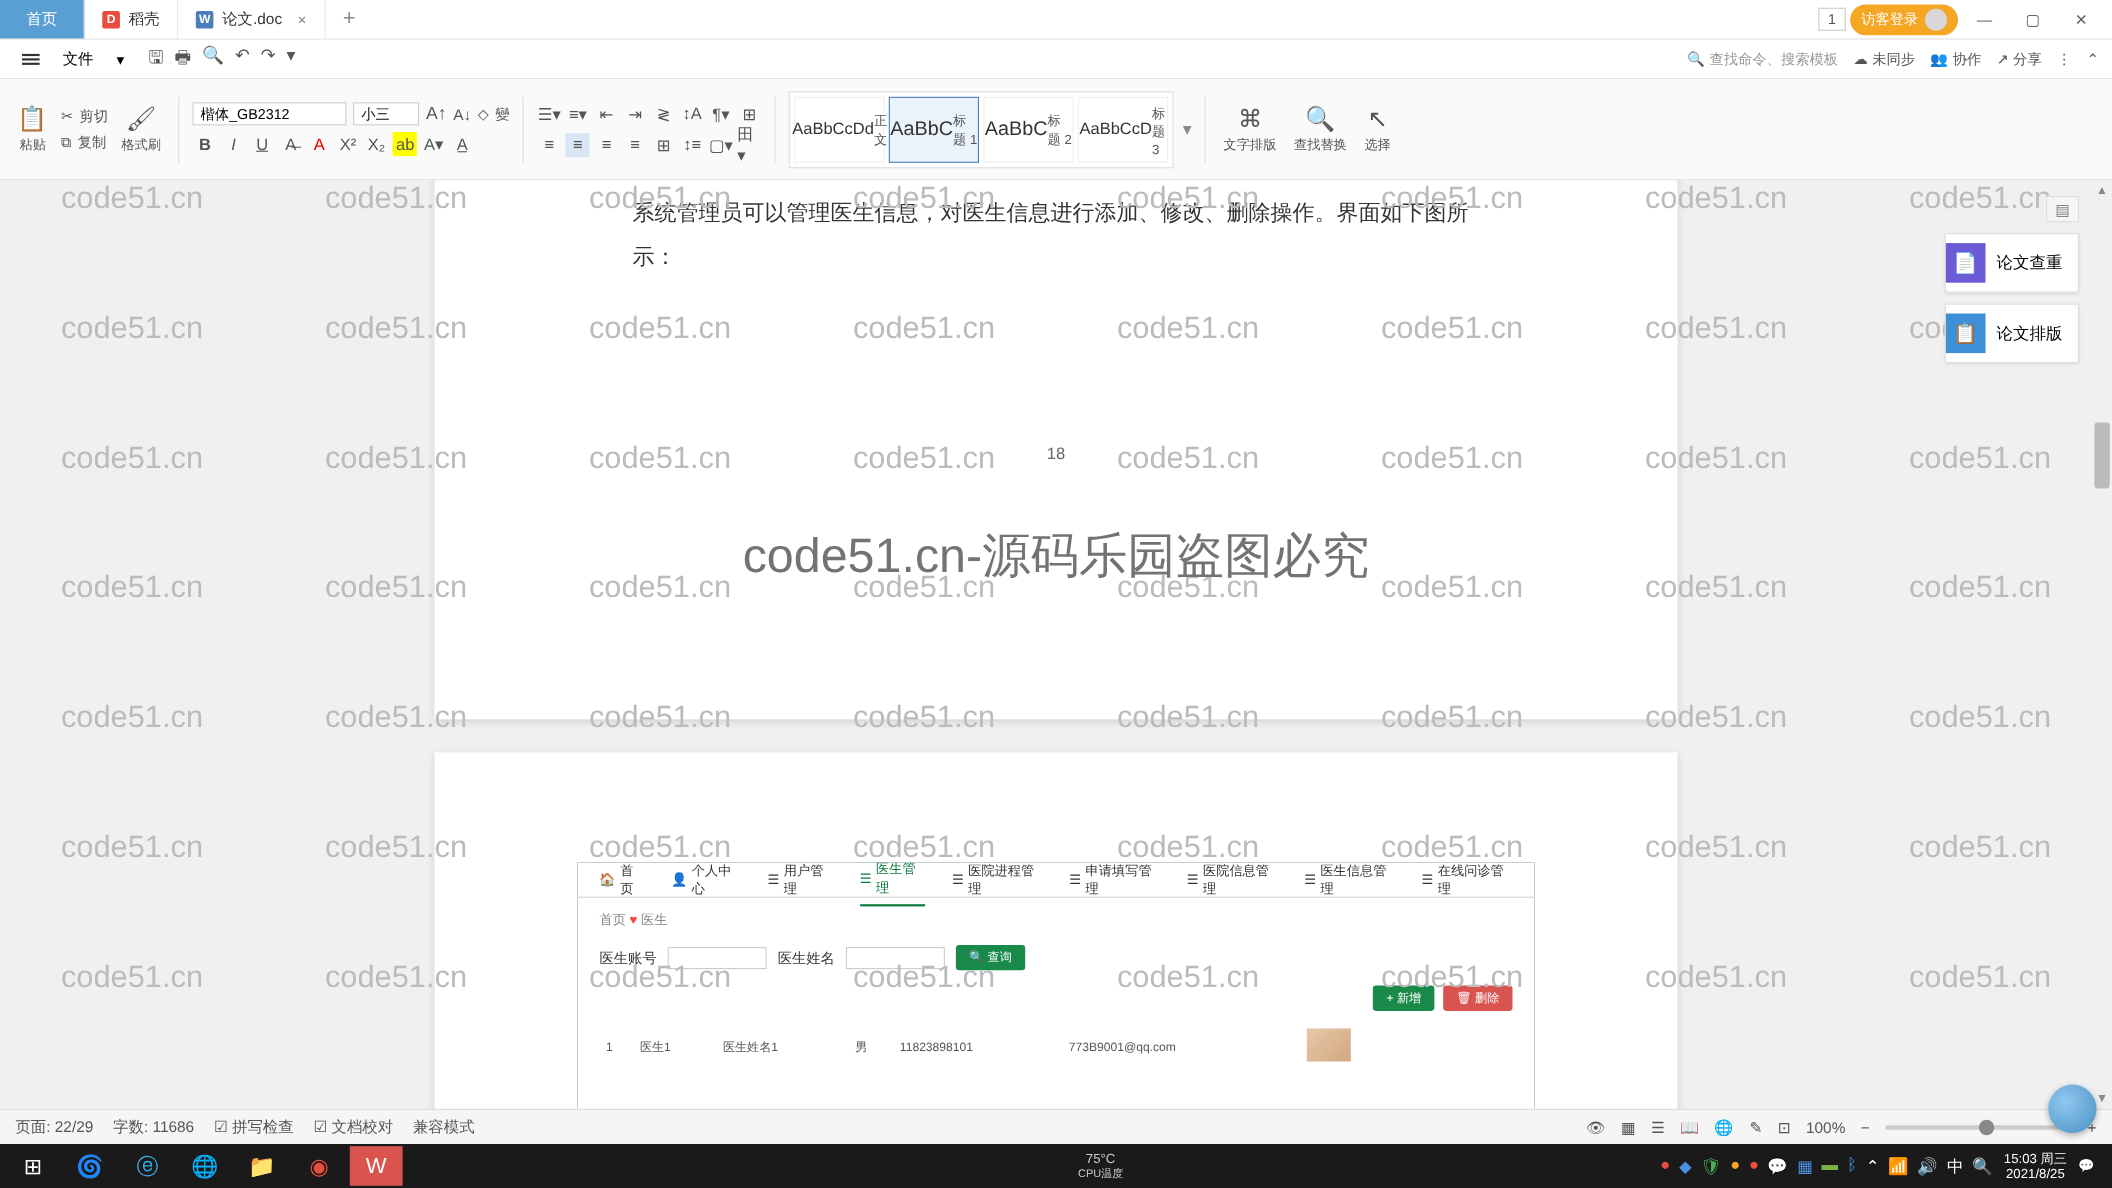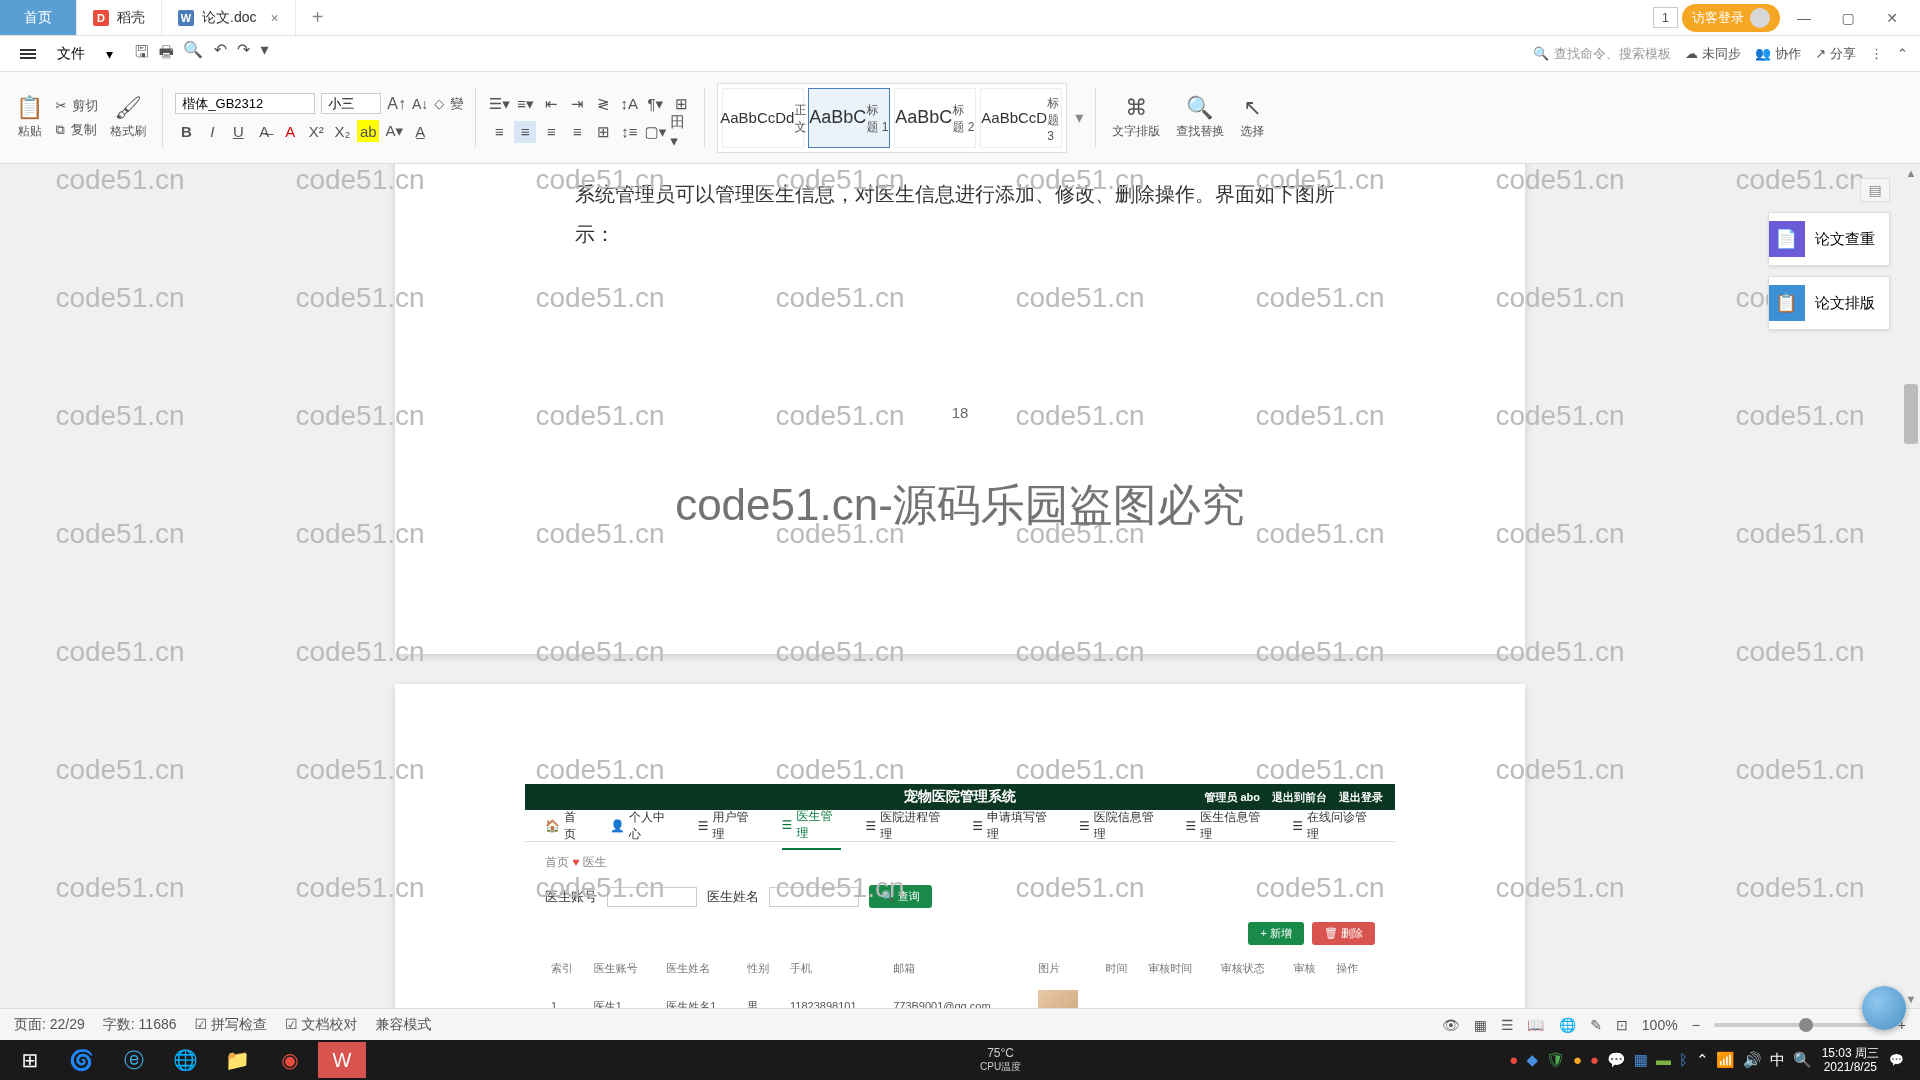--- a/index.html
+++ b/index.html
@@ -288,28 +288,20 @@
 </div>
 
 <div class="doc-area">
   <div class="page page1">
     <p class="body-text">系统管理员可以管理医生信息，对医生信息进行添加、修改、删除操作。界面如下图所示：</p>
     <p class="pnum">18</p>
   </div>
 
   <div class="page page2">
     <div class="embed">
-      <div class="embed-hdr">
-        <span>宠物医院管理系统</span>
-        <div class="hr">
-          <span>管理员 abo</span>
-          <span>退出到前台</span>
-          <span>退出登录</span>
-        </div>
-      </div>
       <div class="embed-nav">
         <span class="nv">🏠 <span>首页</span></span>
         <span class="nv">👤 <span>个人中心</span></span>
         <span class="nv">☰ <span>用户管理</span></span>
         <span class="nv active">☰ <span>医生管理</span></span>
         <span class="nv">☰ <span>医院进程管理</span></span>
         <span class="nv">☰ <span>申请填写管理</span></span>
         <span class="nv">☰ <span>医院信息管理</span></span>
         <span class="nv">☰ <span>医生信息管理</span></span>
         <span class="nv">☰ <span>在线问诊管理</span></span>
@@ -322,34 +314,20 @@
           <span>医生姓名</span>
           <input style="">
           <button class="btn-g">🔍 <span>查询</span></button>
         </div>
         <div class="right-btns">
           <button class="btn-g">+ 新增</button>
           <button class="btn-r">🗑 <span>删除</span></button>
         </div>
         <table class="tbl">
           <tbody>
-              <tr>
-            <th>索引</th>
-                <th>医生账号</th>
-                <th>医生姓名</th>
-                <th>性别</th>
-            <th>手机</th>
-                <th>邮箱</th>
-                <th>图片</th>
-                <th>时间</th>
-            <th>审核时间</th>
-                <th>审核状态</th>
-                <th>审核</th>
-                <th>操作</th>
-          </tr>
           <tr>
             <td>1</td>
                 <td>医生1</td>
                 <td>医生姓名1</td>
                 <td>男</td>
             <td>11823898101</td>
                 <td>773B9001@qq.com</td>
                 <td><span class="img-cell"></span></td>
                 <td></td>
                 <td></td>

